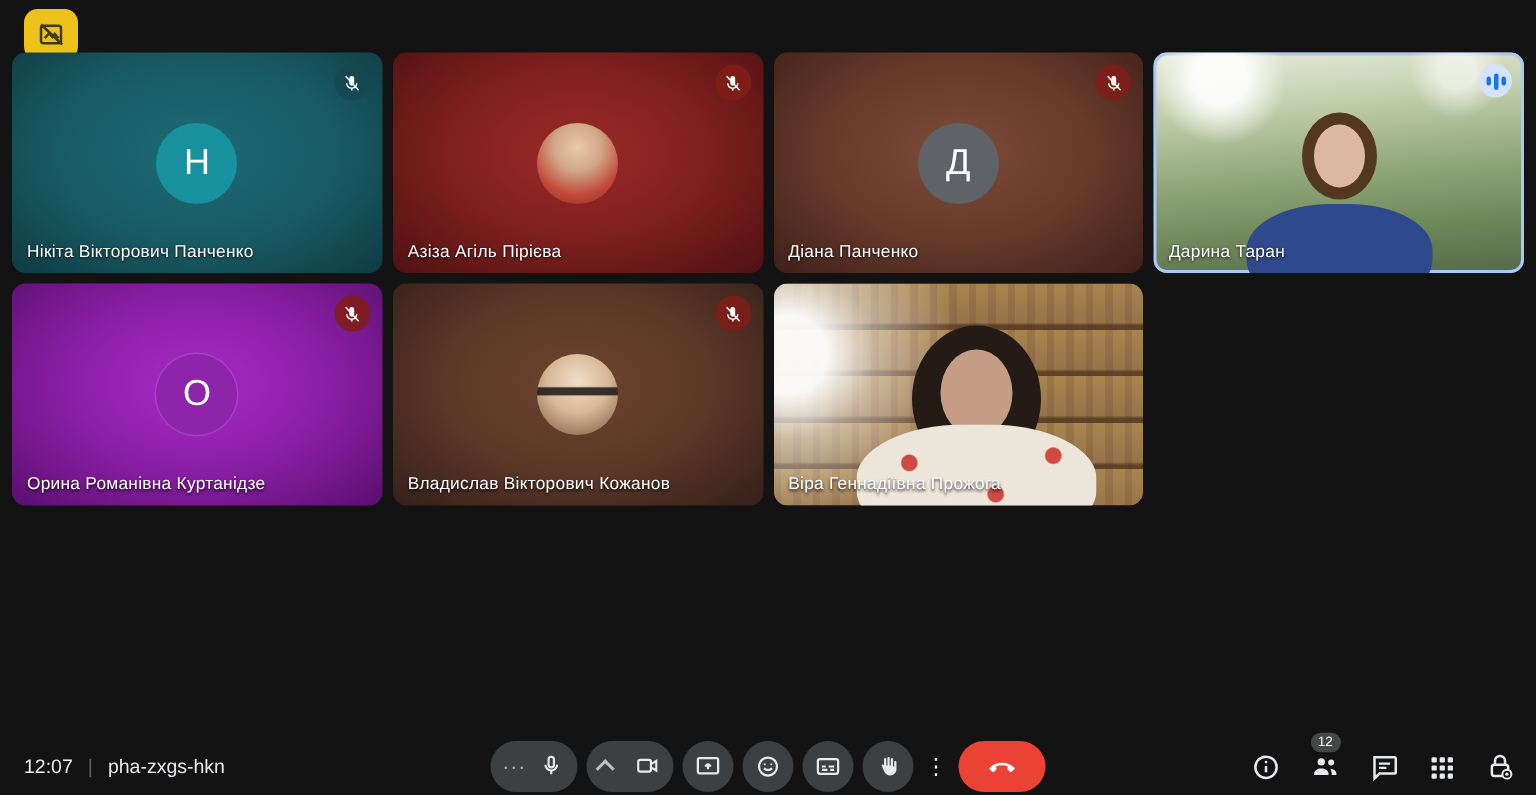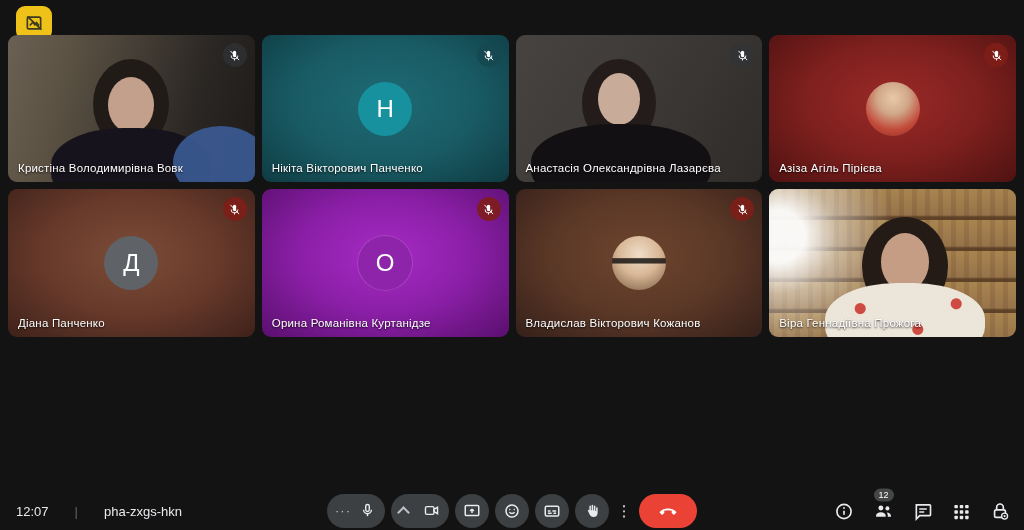--- a/index.html
+++ b/index.html
@@ -101,21 +101,21 @@
     background:
       radial-gradient(circle at 22% 32%,#cf4a42 0 5px,transparent 6px),
       radial-gradient(circle at 58% 58%,#cf4a42 0 5px,transparent 6px),
       radial-gradient(circle at 82% 26%,#cf4a42 0 5px,transparent 6px),
       radial-gradient(circle at 40% 75%,#cf4a42 0 4px,transparent 5px),
       #ece5da;}
   
   .bottombar{position:absolute;left:0;right:0;bottom:0;height:39px;}
   .leftinfo{
     position:absolute;left:16px;top:50%;transform:translateY(-50%);
-    display:flex;align-items:center;gap:26px;color:#e8eaed;font-size:13px;text-align:right;
+    display:flex;align-items:center;gap:10px;color:#e8eaed;font-size:13px;text-align:right;
   }
   .leftinfo .sep{color:#5f6368;}
   .center{
     position:absolute;left:50%;top:50%;transform:translate(-50%,-50%);
     display:flex;align-items:center;gap:6px;
   }
   .ctrl{
     height:34px;border-radius:17px;background:#3c4043;color:#e8eaed;
     display:flex;align-items:center;justify-content:center;cursor:pointer;
   }
@@ -144,90 +144,73 @@
     <svg width="20" height="20" viewBox="0 0 24 24">
       <rect x="4" y="5" width="16" height="14" rx="2" fill="none" stroke="#3d3a1f" stroke-width="2"></rect>
       <path d="M7 15l3.5-4 2.5 3 2-2.5 3 3.5" fill="none" stroke="#3d3a1f" stroke-width="2"></path>
       <path d="M4 4l17 16" stroke="#3d3a1f" stroke-width="2"></path>
     </svg>
   </span>
 </div>
 
 <div class="grid">
 
-  <div class="tile t1">
+
+
+  <div class="tile t3">
+    <div class="avatar">Н</div>
+    <span class="badge teal">
+        <svg viewBox="0 0 24 24" width="13" height="13">
+          <path fill="#fff" d="M12 15a3 3 0 0 0 3-3V6a3 3 0 0 0-6 0v6a3 3 0 0 0 3 3z"></path>
+          <path fill="#fff" d="M17.3 12A5.3 5.3 0 0 1 6.7 12H5a7 7 0 0 0 6 6.9V21h2v-2.1A7 7 0 0 0 19 12h-1.7z"></path>
+          <path stroke="#fff" stroke-width="1.8" d="M4.5 3.5l16 17"></path>
+        </svg>
+      </span>
+    <span class="name">Нікіта Вікторович Панченко</span>
+  </div>
+
+
+
+  <div class="tile t6">
+    <div class="avatar photo6"></div>
+    <span class="badge red">
+        <svg viewBox="0 0 24 24" width="13" height="13">
+          <path fill="#fff" d="M12 15a3 3 0 0 0 3-3V6a3 3 0 0 0-6 0v6a3 3 0 0 0 3 3z"></path>
+          <path fill="#fff" d="M17.3 12A5.3 5.3 0 0 1 6.7 12H5a7 7 0 0 0 6 6.9V21h2v-2.1A7 7 0 0 0 19 12h-1.7z"></path>
+          <path stroke="#fff" stroke-width="1.8" d="M4.5 3.5l16 17"></path>
+        </svg>
+      </span>
+    <span class="name">Азіза Агіль Пірієва</span>
+  </div>
+
+  <div class="tile t7">
+    <div class="avatar">Д</div>
+    <span class="badge red">
+        <svg viewBox="0 0 24 24" width="13" height="13">
+          <path fill="#fff" d="M12 15a3 3 0 0 0 3-3V6a3 3 0 0 0-6 0v6a3 3 0 0 0 3 3z"></path>
+          <path fill="#fff" d="M17.3 12A5.3 5.3 0 0 1 6.7 12H5a7 7 0 0 0 6 6.9V21h2v-2.1A7 7 0 0 0 19 12h-1.7z"></path>
+          <path stroke="#fff" stroke-width="1.8" d="M4.5 3.5l16 17"></path>
+        </svg>
+      </span>
+    <span class="name">Діана Панченко</span>
+  </div>
+
+  <div class="tile t8 active">
     <div class="scene">
         <div class="hair"></div>
         <div class="head"></div>
         <div class="torso"></div>
       </div>
-    <span class="badge grey">
-        <svg viewBox="0 0 24 24" width="13" height="13">
-          <path fill="#fff" d="M12 15a3 3 0 0 0 3-3V6a3 3 0 0 0-6 0v6a3 3 0 0 0 3 3z"></path>
-          <path fill="#fff" d="M17.3 12A5.3 5.3 0 0 1 6.7 12H5a7 7 0 0 0 6 6.9V21h2v-2.1A7 7 0 0 0 19 12h-1.7z"></path>
-          <path stroke="#fff" stroke-width="1.8" d="M4.5 3.5l16 17"></path>
-        </svg>
-      </span>
-    <span class="name">Кристіна Володимирівна Вовк</span>
-  </div>
-
-
-  <div class="tile t3">
-    <div class="avatar">Н</div>
-    <span class="badge teal">
-        <svg viewBox="0 0 24 24" width="13" height="13">
-          <path fill="#fff" d="M12 15a3 3 0 0 0 3-3V6a3 3 0 0 0-6 0v6a3 3 0 0 0 3 3z"></path>
-          <path fill="#fff" d="M17.3 12A5.3 5.3 0 0 1 6.7 12H5a7 7 0 0 0 6 6.9V21h2v-2.1A7 7 0 0 0 19 12h-1.7z"></path>
-          <path stroke="#fff" stroke-width="1.8" d="M4.5 3.5l16 17"></path>
-        </svg>
-      </span>
-    <span class="name">Нікіта Вікторович Панченко</span>
-  </div>
-
-
-  <div class="tile t5">
-    <div class="scene">
-        <div class="hair"></div>
-        <div class="head"></div>
-        <div class="torso"></div>
-      </div>
-    <span class="badge grey">
-        <svg viewBox="0 0 24 24" width="13" height="13">
-          <path fill="#fff" d="M12 15a3 3 0 0 0 3-3V6a3 3 0 0 0-6 0v6a3 3 0 0 0 3 3z"></path>
-          <path fill="#fff" d="M17.3 12A5.3 5.3 0 0 1 6.7 12H5a7 7 0 0 0 6 6.9V21h2v-2.1A7 7 0 0 0 19 12h-1.7z"></path>
-          <path stroke="#fff" stroke-width="1.8" d="M4.5 3.5l16 17"></path>
-        </svg>
-      </span>
-    <span class="name">Анастасія Олександрівна Лазарєва</span>
-  </div>
-
-  <div class="tile t6">
-    <div class="avatar photo6"></div>
-    <span class="badge red">
-        <svg viewBox="0 0 24 24" width="13" height="13">
-          <path fill="#fff" d="M12 15a3 3 0 0 0 3-3V6a3 3 0 0 0-6 0v6a3 3 0 0 0 3 3z"></path>
-          <path fill="#fff" d="M17.3 12A5.3 5.3 0 0 1 6.7 12H5a7 7 0 0 0 6 6.9V21h2v-2.1A7 7 0 0 0 19 12h-1.7z"></path>
-          <path stroke="#fff" stroke-width="1.8" d="M4.5 3.5l16 17"></path>
-        </svg>
-      </span>
-    <span class="name">Азіза Агіль Пірієва</span>
-  </div>
-
-  <div class="tile t7">
-    <div class="avatar">Д</div>
-    <span class="badge red">
-        <svg viewBox="0 0 24 24" width="13" height="13">
-          <path fill="#fff" d="M12 15a3 3 0 0 0 3-3V6a3 3 0 0 0-6 0v6a3 3 0 0 0 3 3z"></path>
-          <path fill="#fff" d="M17.3 12A5.3 5.3 0 0 1 6.7 12H5a7 7 0 0 0 6 6.9V21h2v-2.1A7 7 0 0 0 19 12h-1.7z"></path>
-          <path stroke="#fff" stroke-width="1.8" d="M4.5 3.5l16 17"></path>
-        </svg>
-      </span>
-    <span class="name">Діана Панченко</span>
-  </div>
-
+    <span class="speak">
+        <i></i>
+        <i></i>
+        <i></i>
+      </span>
+    <span class="name">Дарина Таран</span>
+  </div>
 
 
   <div class="tile t10">
     <div class="avatar">О</div>
     <span class="badge red">
         <svg viewBox="0 0 24 24" width="13" height="13">
           <path fill="#fff" d="M12 15a3 3 0 0 0 3-3V6a3 3 0 0 0-6 0v6a3 3 0 0 0 3 3z"></path>
           <path fill="#fff" d="M17.3 12A5.3 5.3 0 0 1 6.7 12H5a7 7 0 0 0 6 6.9V21h2v-2.1A7 7 0 0 0 19 12h-1.7z"></path>
           <path stroke="#fff" stroke-width="1.8" d="M4.5 3.5l16 17"></path>
         </svg>

